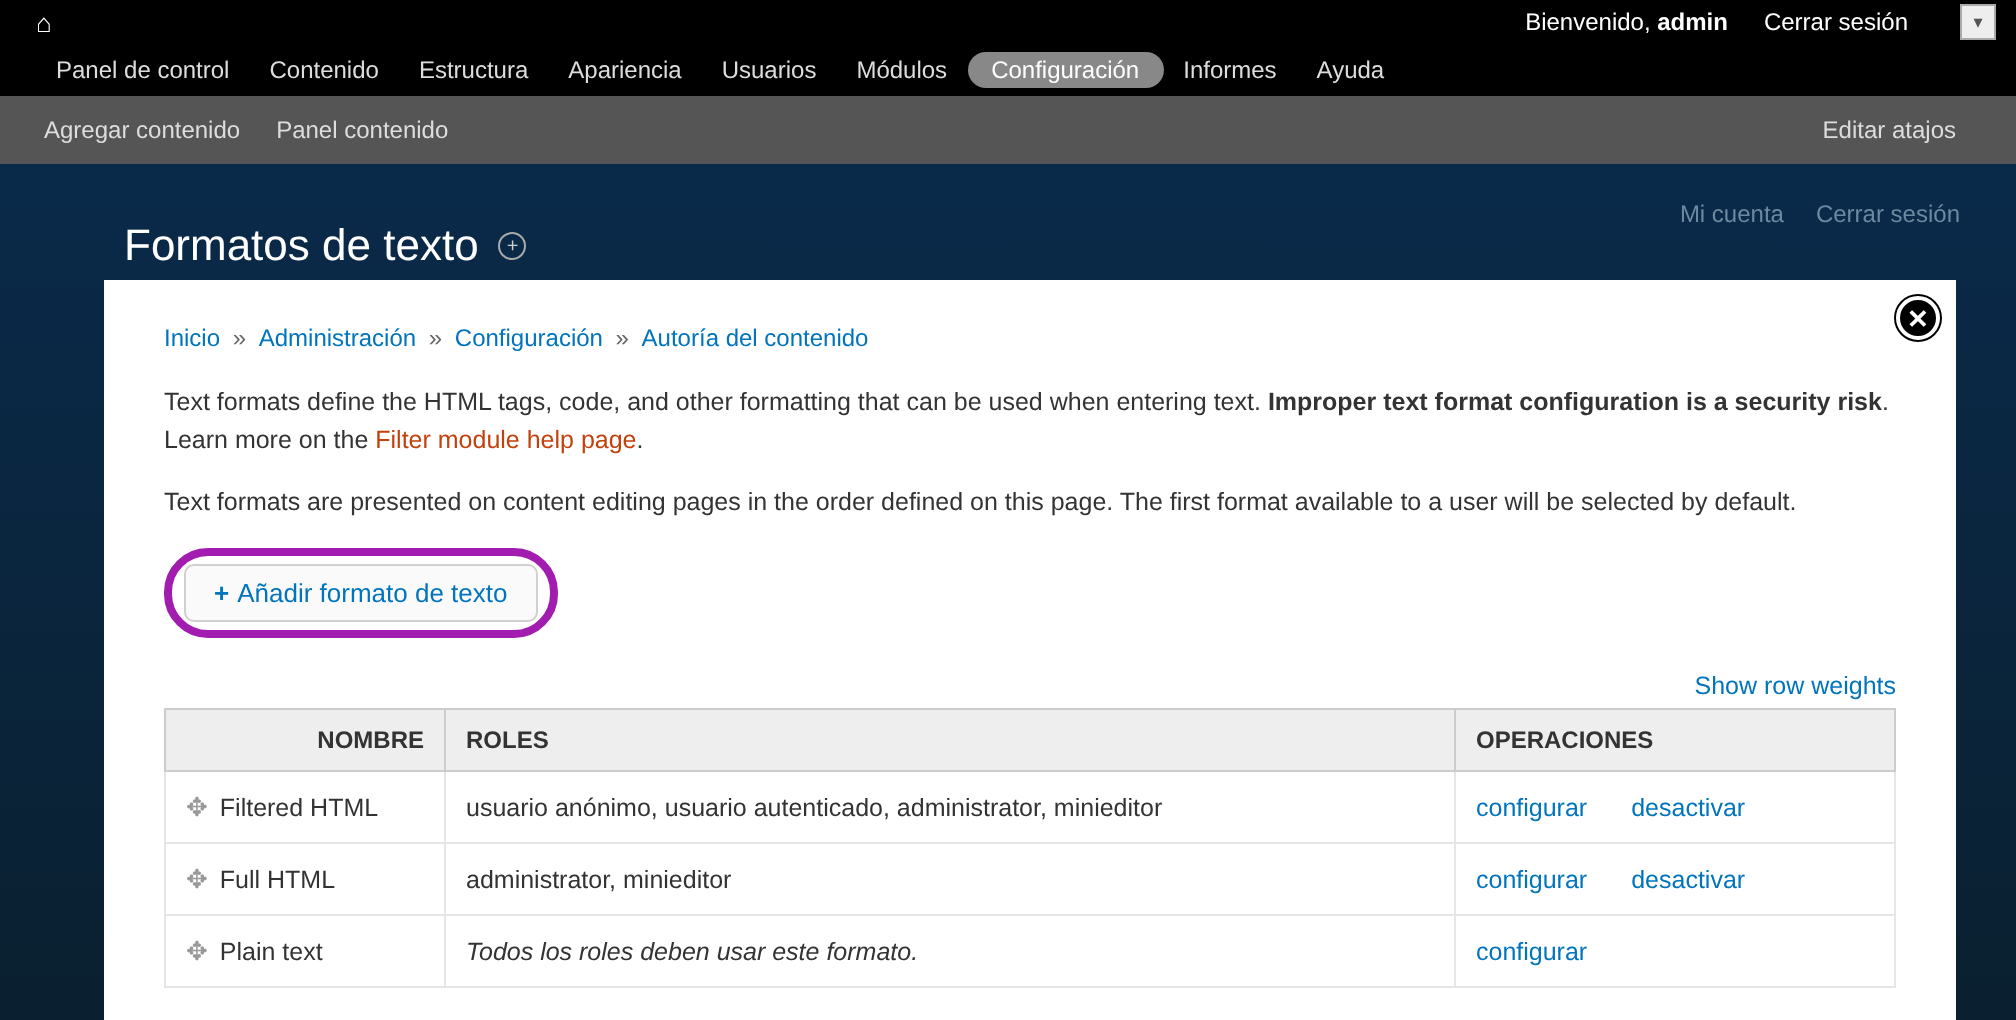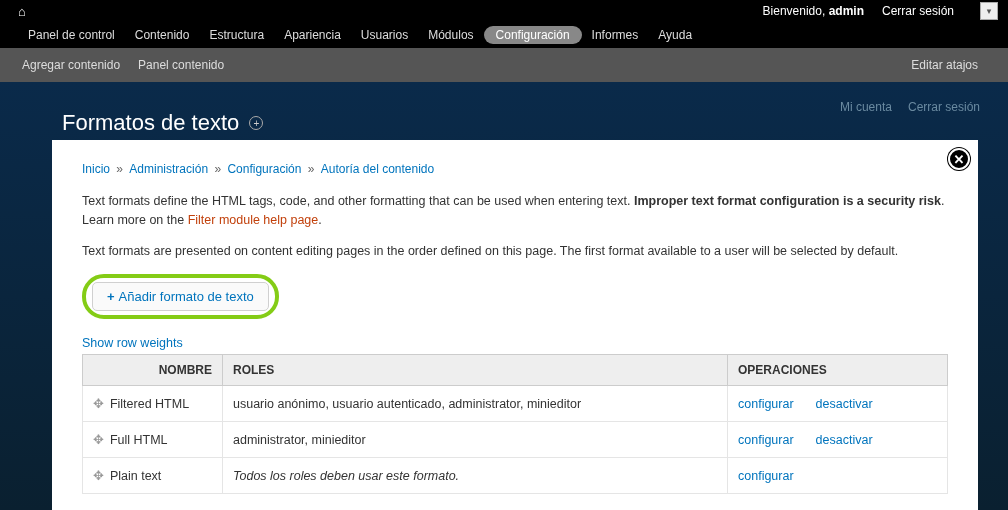--- a/index.html
+++ b/index.html
@@ -33,23 +33,23 @@
   .breadcrumb { font-size: 12px; margin-bottom: 16px; }
   .breadcrumb a { color: #0074bd; text-decoration:none; }
   .breadcrumb .sep { color:#666; margin:0 3px; }
   
   .body-text { font-size: 12.5px; color:#333; line-height:1.5; margin-bottom:12px; }
   .body-text a { color:#c2410c; text-decoration:none; }
   
   .add-button-wrap { margin: 14px 0 16px 0; }
   .add-button { display:inline-block; border:1px solid #d0d0d0; border-radius:5px; padding:6px 14px; color:#0074bd; font-size:13px; background:#fafafa; cursor:pointer; }
   .add-button .plus { color:#0074bd; font-weight:bold; margin-right:4px; }
-  .highlight-ring { border:4px solid #84cc16; border-radius:22px; padding:4px 6px; display:inline-block; }
+  .highlight-ring { border:4px solid #a21caf; border-radius:22px; padding:4px 6px; display:inline-block; }
 
-  .show-weights { margin-bottom:4px; }
+  .show-weights { text-align:right; margin-bottom:4px; }
   .show-weights a { color:#0074bd; font-size:12.5px; text-decoration:none; }
 
   table { width:100%; border-collapse: collapse; border:1px solid #ccc; font-size:12.5px; }
   th { background:#eee; text-align:left; padding:8px 10px; border:1px solid #ccc; font-weight:bold; font-size:12px; }
   td { padding:10px 10px; border:1px solid #e5e5e5; vertical-align:middle; }
   td a { color:#0074bd; text-decoration:none; margin-right:22px; }
   .drag-handle { color:#999; cursor:move; font-size:13px; margin-right:6px; }
   .italic { font-style: italic; }
   th.ops { width: 220px; }
   th.name { width: 140px; text-align: right; }

